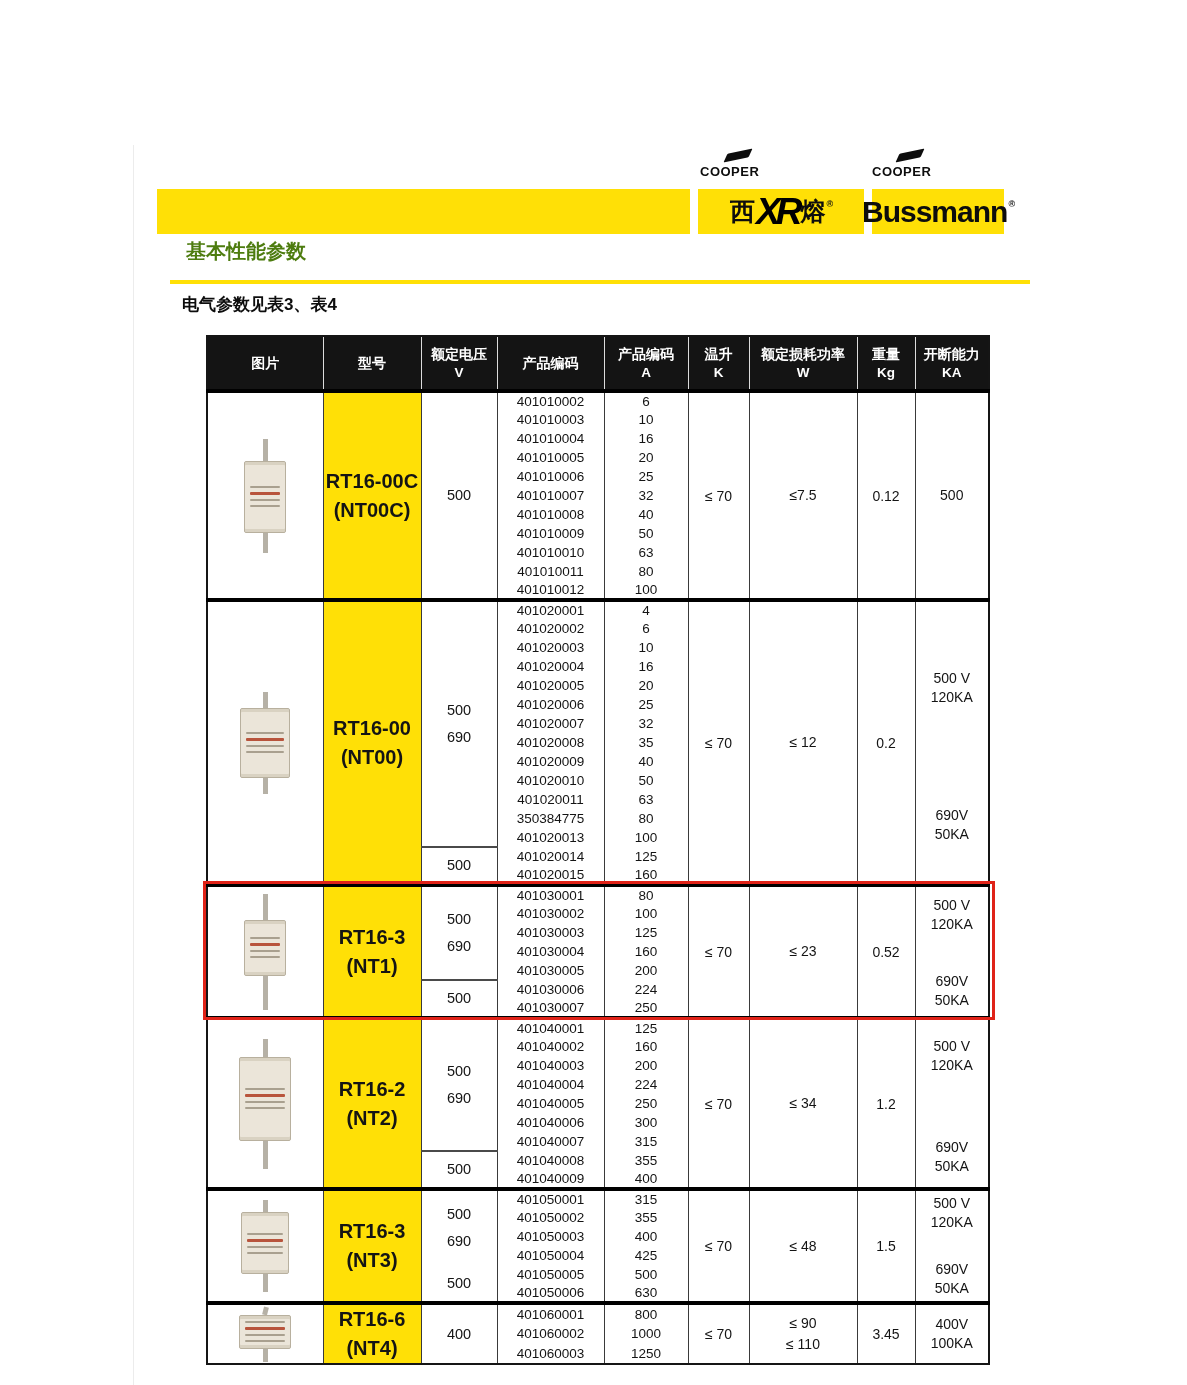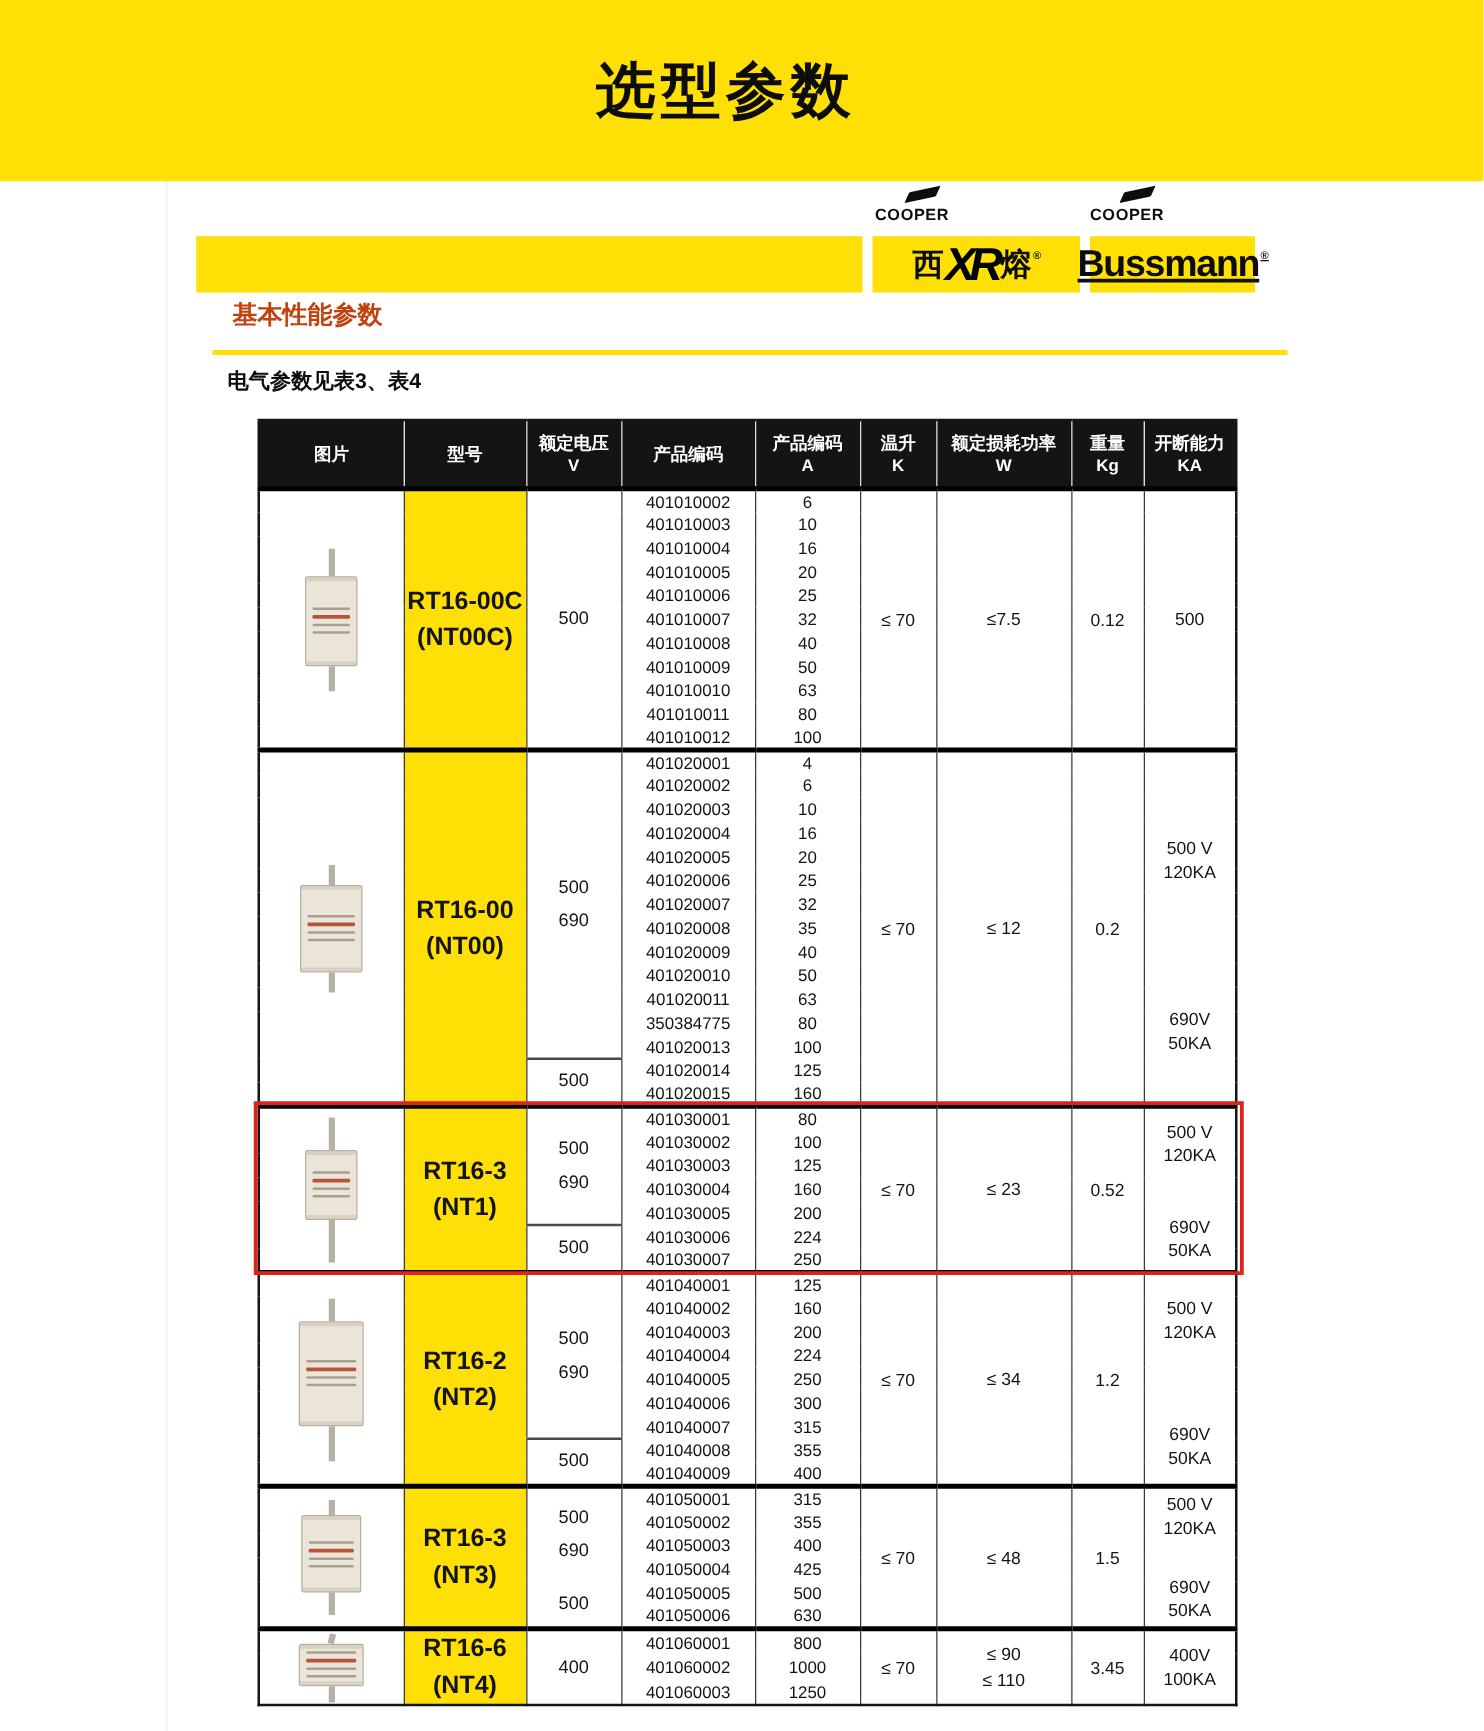--- a/index.html
+++ b/index.html
@@ -16,32 +16,32 @@
           display:flex;align-items:center;justify-content:center;}
   .banner h1{margin:0;font-size:48px;font-weight:900;letter-spacing:4px;color:#0d0d0d;transform:translateX(-13px);}
 
   .page-edge{position:absolute;left:133px;top:145px;width:1px;height:1240px;background:#ececec;}
 
   
   .brandbar{position:absolute;left:157px;top:189px;width:533px;height:45px;background:var(--yellow);}
   .logoblock{position:absolute;top:189px;height:45px;background:var(--yellow);
              display:flex;align-items:center;justify-content:center;}
   .logoblock.xr{left:698px;width:166px;}
-  .logoblock.bm{left:872px;width:132px;text-decoration:underline;}
+  .logoblock.bm{left:872px;width:132px;}
   .xr-pre,.xr-suf{font-size:25px;font-weight:900;color:#0d0d0d;}
   .xr-mid{font-size:37px;font-weight:900;font-style:italic;letter-spacing:-5px;margin:0 3px 0 1px;color:#000000;}
   .bm-text{font-size:30px;font-weight:900;letter-spacing:-1px;color:#0d0d0d;}
   .reg{font-size:9px;font-weight:700;vertical-align:top;position:relative;top:-8px;left:1px;}
   .cooper{position:absolute;top:164px;font-size:13px;font-weight:800;letter-spacing:.5px;color:#0d0d0d;}
   .cooper.c1{left:700px;} .cooper.c2{left:872px;}
   .flag{position:absolute;left:27px;top:-13px;width:22px;height:9px;background:#0d0d0d;
         transform:skewX(-35deg) rotate(-14deg);border-radius:1px;}
 
   
-  .section{position:absolute;left:186px;top:238px;margin:0;font-size:20px;font-weight:800;color:#c2410c;}
+  .section{position:absolute;left:186px;top:238px;margin:0;font-size:20px;font-weight:800;color:#4d7c0f;}
   .rule{position:absolute;left:170px;top:280px;width:860px;height:4px;background:var(--yellow);}
   .intro{position:absolute;left:182px;top:293px;font-size:17px;font-weight:600;color:#0d0d0d;}
   .caption{position:absolute;left:206px;top:312px;width:786px;text-align:center;
            font-size:16px;font-weight:700;color:#0d0d0d;transform:translateX(-16px);}
 
   
   .tablewrap{position:absolute;left:206px;top:335px;width:786px;}
   table{border-collapse:collapse;table-layout:fixed;width:782px;border:2px solid #151515;}
   th{background:var(--hdr);color:#fff;border:1px solid #dcdcdc;border-top:2px solid #151515;
      border-bottom:2px solid #151515;height:52px;padding:0;font-weight:700;}
@@ -83,23 +83,20 @@
   .fuse-g3 .blade.t{height:26px}.fuse-g3 .fbody{width:42px;height:56px}.fuse-g3 .blade.b{height:34px}
   .fuse-g4 .blade.t{height:18px}.fuse-g4 .fbody{width:52px;height:84px}.fuse-g4 .blade.b{height:28px}
   .fuse-g5 .blade.t{height:12px}.fuse-g5 .fbody{width:48px;height:62px}.fuse-g5 .blade.b{height:18px}
   .fuse-g6 .blade.t{height:8px;transform:rotate(14deg)}.fuse-g6 .fbody{width:52px;height:34px}.fuse-g6 .blade.b{height:13px}
 </style>
 </head>
 <body>
 
 <div class="page">
 
-  <div class="banner">
-    <h1>选型参数</h1>
-  </div>
 
   <div class="page-edge"></div>
 
   <div class="brandbar"></div>
 
   <div class="cooper c1">
     <span class="flag"></span>
     <span>COOPER</span>
   </div>
   <div class="logoblock xr">

